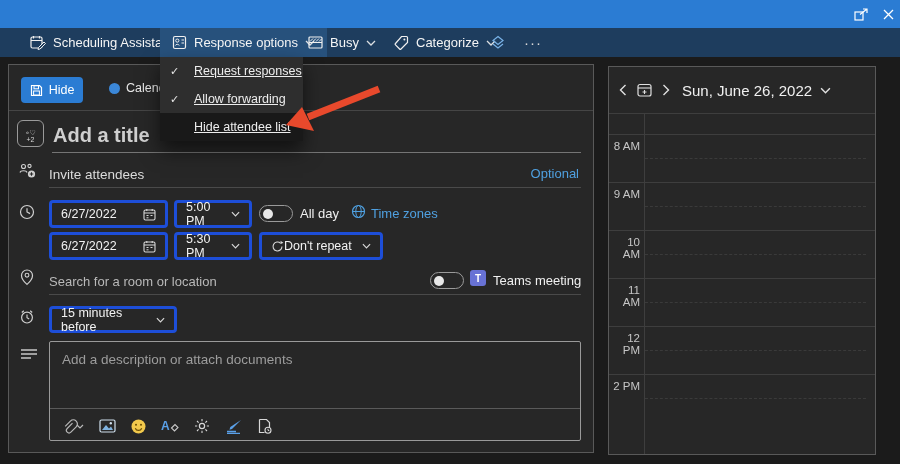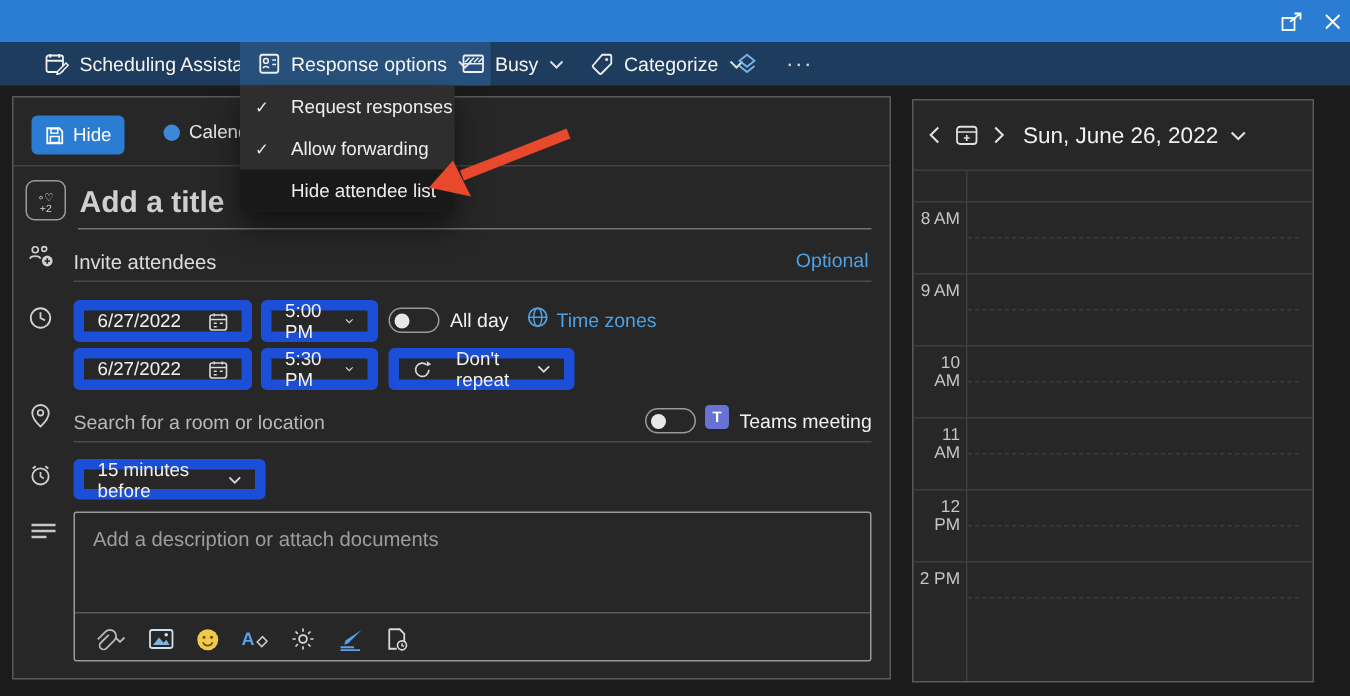--- a/index.html
+++ b/index.html
@@ -21,21 +21,21 @@
   
   .toolbar { position:absolute; left:0; top:28px; width:900px; height:29px; background:#1e3d5e; }
   .tb-item { position:absolute; top:0; height:29px; display:flex; align-items:center; gap:7px; font-size:13px; color:#f5f5f5; white-space:nowrap; }
   .tb-resp { background:#27517c; padding:0 12px; }
   .chev { opacity:.9; }
 
   
   .menu { position:absolute; left:160px; top:57px; width:143px; background:#2e2e2e; z-index:50; box-shadow:0 10px 18px rgba(0,0,0,.55); }
   .menu-item { height:28px; display:flex; align-items:center; font-size:12.5px; color:#ededed; }
   .menu-item .check { width:16px; margin-left:10px; font-size:11px; color:#e8e8e8; }
-  .menu-item .mi-label { margin-left:8px; }
+  .menu-item .mi-label { margin-left:8px;text-decoration:underline; }
   .menu-item.highlight { background:#191919; }
 
   
   .arrow-layer { position:absolute; left:262px; top:76px; width:132px; height:66px; z-index:60; pointer-events:none; }
 
   
   .form-panel { position:absolute; left:8px; top:64px; width:586px; height:389px; background:#272727; border:1px solid #595959; }
   .save-row { position:absolute; left:0; top:0; width:100%; height:46px; border-bottom:1px solid #454545; }
   .save-btn { position:absolute; left:12px; top:12px; width:62px; height:26px; background:#2b7cd3; border:none; border-radius:4px; color:#fff; font-size:12.5px; font-family:inherit; display:flex; align-items:center; justify-content:center; gap:6px; cursor:pointer; }
   .cal-dot { position:absolute; left:100px; top:18px; width:11px; height:11px; border-radius:50%; background:#3b87d8; }
@@ -45,21 +45,21 @@
   .title-input { position:absolute; left:44px; top:55px; width:300px; height:30px; background:transparent; border:none; outline:none; font-family:inherit; font-size:20px; font-weight:600; color:#e8e8e8; }
   .title-input::placeholder { color:#cfcfcf; }
   .title-line { position:absolute; left:43px; top:87px; width:529px; border-top:1px solid #757575; }
 
   .row-icon { position:absolute; color:#d0d0d0; }
   .attendees-input { position:absolute; left:40px; top:99px; width:430px; height:20px; background:transparent; border:none; outline:none; font-family:inherit; font-size:13.5px; color:#e8e8e8; }
   .attendees-input::placeholder { color:#dcdcdc; }
   .optional { position:absolute; right:14px; top:101px; font-size:13px; color:#4fa0e0; cursor:pointer; }
   .attendees-line { position:absolute; left:40px; top:122px; width:532px; border-top:1px solid #4a4a4a; }
 
-  .field { position:absolute; height:28px; border:7px solid #1d4ed8; border-radius:4px; display:flex; align-items:center; font-size:12.5px; color:#f2f2f2; padding:0 9px; gap:16px; cursor:pointer; background:transparent; }
+  .field { position:absolute; height:28px; border:3px solid #1d4ed8; border-radius:4px; display:flex; align-items:center; font-size:12.5px; color:#f2f2f2; padding:0 9px; gap:0; cursor:pointer; background:transparent; }
   .field .grow { flex:1; }
   .toggle { position:absolute; width:34px; height:17px; border:1px solid #9a9a9a; border-radius:9px; cursor:pointer; }
   .toggle .knob { position:absolute; left:3px; top:2.5px; width:10px; height:10px; border-radius:50%; background:#e8e8e8; }
   .inline-label { position:absolute; font-size:13px; color:#f0f0f0; }
   .link { color:#4fa0e0; cursor:pointer; }
 
   .loc-input { position:absolute; left:40px; top:206px; width:340px; height:20px; background:transparent; border:none; outline:none; font-family:inherit; font-size:13px; color:#e8e8e8; }
   .loc-input::placeholder { color:#b9b9b9; }
   .loc-line { position:absolute; left:40px; top:229px; width:532px; border-top:1px solid #4a4a4a; }
 

